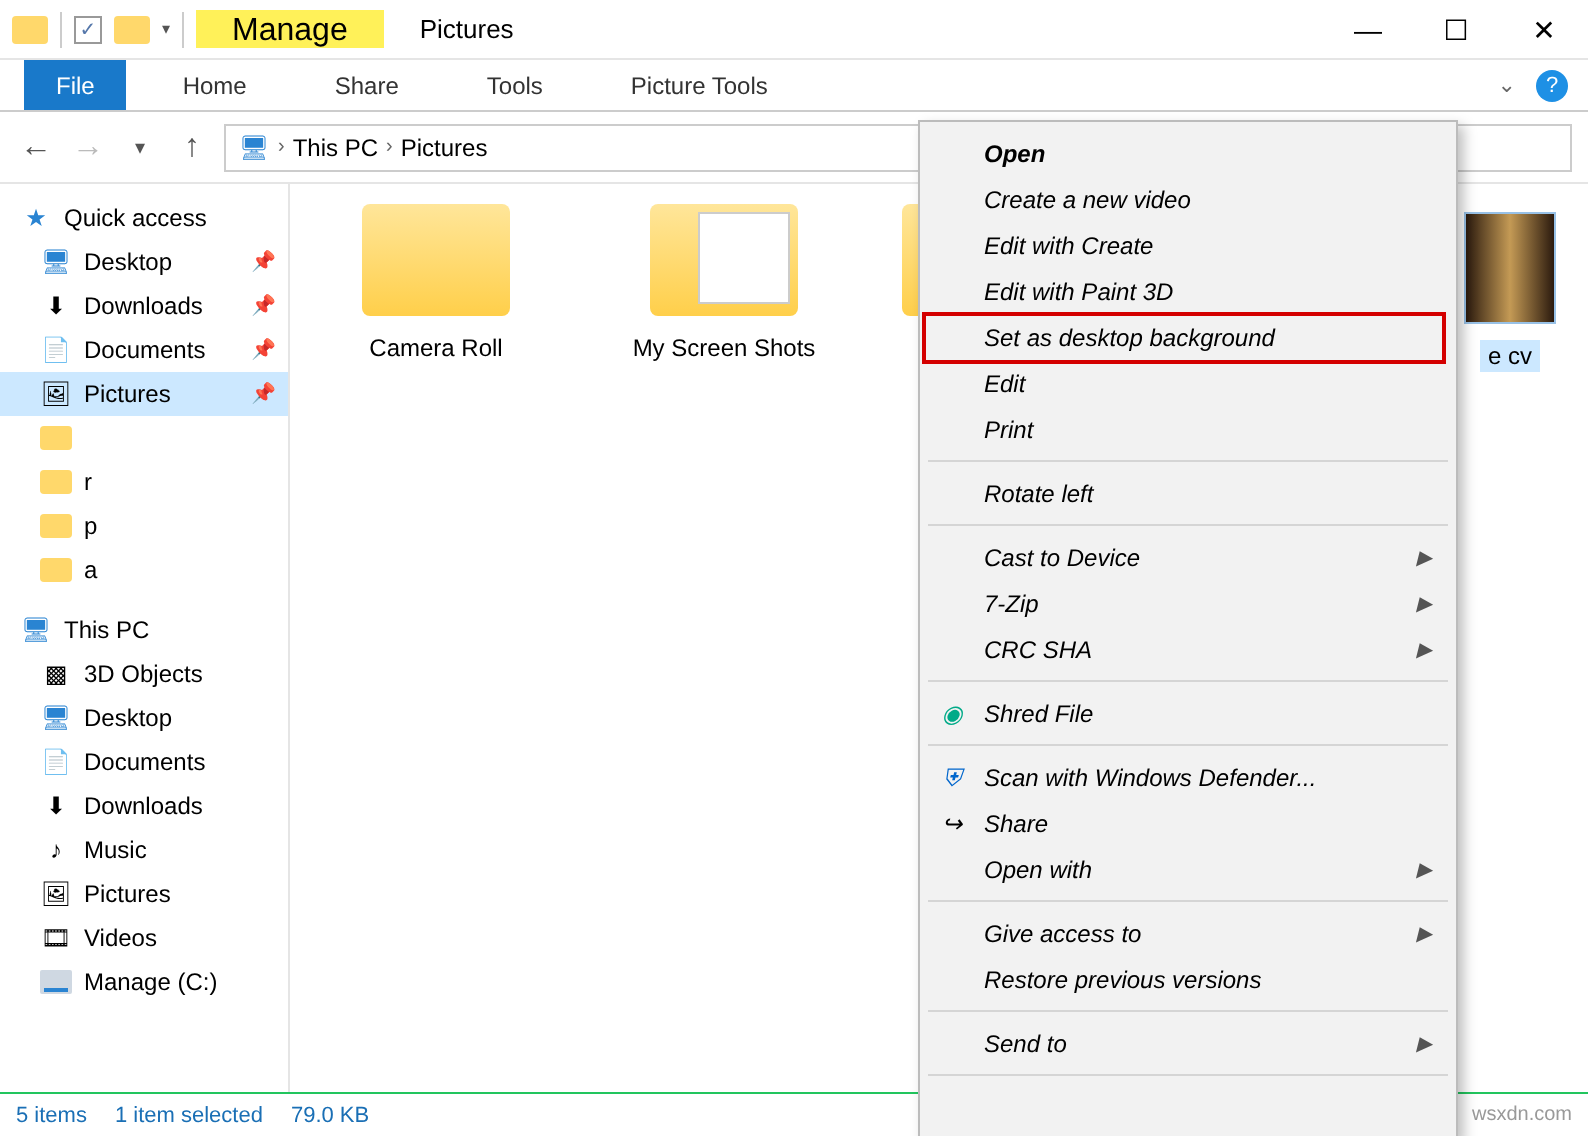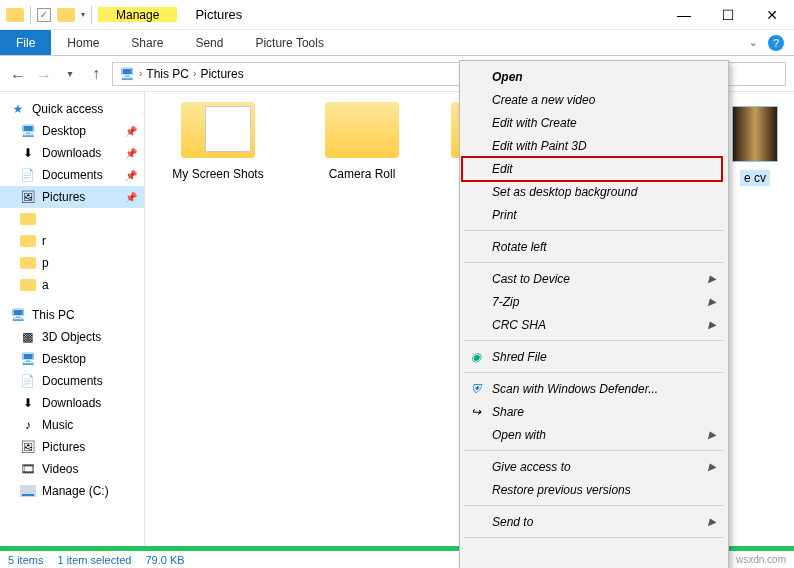--- a/index.html
+++ b/index.html
@@ -4,26 +4,26 @@
 <style>
   * { box-sizing: border-box; font-family: "Segoe UI", sans-serif; }
   body { margin: 0; width: 794px; height: 568px; background: #fff; overflow: hidden; font-size: 12px; color: #000; position: relative; }
   .titlebar { height: 30px; display: flex; align-items: center; border-bottom: 1px solid #e5e5e5; }
   .qat { display: flex; align-items: center; gap: 6px; padding: 0 6px; }
   .qat .folder-mini { width: 18px; height: 14px; background: #ffd86b; border-radius: 2px; }
   .qat .sep { width: 1px; height: 18px; background: #ccc; }
   .qat .check { width: 14px; height: 14px; border: 1px solid #999; display: flex; align-items: center; justify-content: center; font-size: 10px; color: #57a; }
   .qat .drop { font-size: 8px; color: #555; }
   .manage-group { display: flex; flex-direction: column; align-items: center; background: #fff159; padding: 2px 18px 0; line-height: 1.1; }
-  .manage-group .lbl { font-size: 12px; }
+  .manage-group .lbl { font-size: 16px; }
   .title-text { margin-left: 18px; font-size: 13px; }
   .win-controls { display: flex; margin-left: auto; }
   .win-controls div { width: 44px; height: 30px; display: flex; align-items: center; justify-content: center; font-size: 14px; }
   .ribbon-tabs { height: 26px; display: flex; align-items: stretch; border-bottom: 1px solid #ccc; }
-  .ribbon-tabs .tab { padding: 0 16px; display: flex; align-items: center; font-size: 12px; color: #333; }
+  .ribbon-tabs .tab { padding: 0 16px; display: flex; align-items: center; font-size: 12px; color: #333; margin-left: 12px; }
   .ribbon-tabs .tab.file { background: #1979ca; color: #fff; }
   .ribbon-tabs .tab.tool { background: none; color: #333; }
   .ribbon-tabs .right { margin-left: auto; display: flex; align-items: center; gap: 10px; padding-right: 10px; color: #666; }
   .help-icon { width: 16px; height: 16px; border-radius: 50%; background: #1e90e5; color: #fff; display: flex; align-items: center; justify-content: center; font-size: 11px; }
   .navbar { height: 36px; display: flex; align-items: center; gap: 6px; padding: 0 8px; border-bottom: 1px solid #e5e5e5; }
   .navbar .nav-btn { width: 20px; text-align: center; color: #555; font-size: 16px; }
   .navbar .nav-btn.disabled { color: #bbb; }
   .addr { flex: 1; height: 24px; border: 1px solid #ccc; display: flex; align-items: center; gap: 4px; padding: 0 6px; }
   .addr .chev { color: #666; font-size: 10px; }
   .content { display: flex; height: calc(100% - 30px - 26px - 36px - 22px); }
@@ -38,21 +38,21 @@
   .ico-monitor { color: #2a84d2; }
   .ico-disk { background: #cfd8e2; width: 16px; height: 12px; border-radius: 1px; position: relative; }
   .ico-disk::after { content:""; position: absolute; left:2px; right:2px; bottom:1px; height:2px; background:#2a84d2; }
   .main { flex: 1; padding: 10px 0 0 18px; display: flex; gap: 34px; align-items: flex-start; position: relative; }
   .file-tile { width: 110px; text-align: center; }
   .file-tile .big-folder { width: 74px; height: 56px; margin: 0 auto 8px; background: linear-gradient(#ffe69a,#ffcf4a); border-radius: 4px; position: relative; }
   .file-tile .big-folder.shots::after { content:""; position:absolute; right:4px; top:4px; width:44px; height:44px; background:#fff; border:1px solid #ccc; }
   .file-tile .thumb { width: 74px; height: 56px; margin: 0 auto 8px; background: linear-gradient(90deg,#2b1a0e,#c49a55,#2b1a0e); border:1px solid #98c1e6; }
   .file-tile.selected .lbl { background:#cce8ff; }
   .file-tile .lbl { display:inline-block; padding:1px 4px; }
-  .statusbar { height: 22px; border-top: 5px solid #22c55e; display: flex; align-items: center; padding: 0 8px; font-size: 11px; color: #1a6fb5; gap: 14px; }
+  .statusbar { height: 22px; border-top: 1px solid #22c55e; display: flex; align-items: center; padding: 0 8px; font-size: 11px; color: #1a6fb5; gap: 14px; }
   .statusbar .right { margin-left: auto; color: #999; font-size: 10px; }
   .ctx-menu { position: absolute; left: 459px; top: 60px; width: 270px; background: #f2f2f2; border: 1px solid #bcbcbc; box-shadow: 3px 3px 6px rgba(0,0,0,.25); padding: 4px 2px; z-index: 50; }
   .ctx-item { height: 23px; display: flex; align-items: center; padding: 0 28px 0 30px; position: relative; font-size: 12px; font-style: italic; }
   .ctx-item .sub { position: absolute; right: 10px; font-size: 10px; color: #555; }
   .ctx-item .mi { position: absolute; left: 6px; width: 16px; text-align: center; font-size: 12px; }
   .ctx-sep { height: 1px; background: #d5d5d5; margin: 4px 2px; }
   .ctx-highlight { position: absolute; left: 461px; top: 156px; width: 262px; height: 26px; border: 2px solid #d40000; z-index: 60; pointer-events: none; }
   .thumb-far { position:absolute; right:16px; top:106px; width:46px; }
 </style>
 </head>
@@ -75,21 +75,21 @@
     <div>—</div>
     <div>☐</div>
     <div>✕</div>
   </div>
 </div>
 
 <div class="ribbon-tabs">
   <div class="tab file">File</div>
   <div class="tab">Home</div>
   <div class="tab">Share</div>
-  <div class="tab">Send</div>
+  <div class="tab">Tools</div>
   <div class="tab tool">Picture Tools</div>
   <div class="right">
     <span style="font-size:11px">⌄</span>
     <span class="help-icon">?</span>
   </div>
 </div>
 
 <div class="navbar">
   <span class="nav-btn">←</span>
   <span class="nav-btn disabled">→</span>
@@ -179,26 +179,26 @@
         <span>Videos</span>
       </div>
     <div class="tree-item">
         <span class="ico ico-disk"></span>
         <span>Manage (C:)</span>
       </div>
   </div>
 
   <div class="main">
     <div class="file-tile">
+      <div class="big-folder"></div>
+      <span class="lbl">Camera Roll</span>
+    </div>
+    <div class="file-tile">
       <div class="big-folder shots"></div>
       <span class="lbl">My Screen Shots</span>
-    </div>
-    <div class="file-tile">
-      <div class="big-folder"></div>
-      <span class="lbl">Camera Roll</span>
     </div>
     <div class="file-tile" style="width:40px">
       <div class="big-folder" style="width:40px"></div>
       <span class="lbl">Sav</span>
     </div>
   </div>
 </div>
 
 <div class="file-tile selected thumb-far">
   <div class="thumb" style="width:46px"></div>
@@ -212,24 +212,24 @@
   <div class="ctx-item">
       <span>Create a new video</span>
     </div>
   <div class="ctx-item">
       <span>Edit with Create</span>
     </div>
   <div class="ctx-item">
       <span>Edit with Paint 3D</span>
     </div>
   <div class="ctx-item">
+      <span>Set as desktop background</span>
+    </div>
+  <div class="ctx-item">
       <span>Edit</span>
-    </div>
-  <div class="ctx-item">
-      <span>Set as desktop background</span>
     </div>
   <div class="ctx-item">
       <span>Print</span>
     </div>
   <div class="ctx-sep"></div>
   <div class="ctx-item">
       <span>Rotate left</span>
     </div>
   <div class="ctx-sep"></div>
   <div class="ctx-item">

